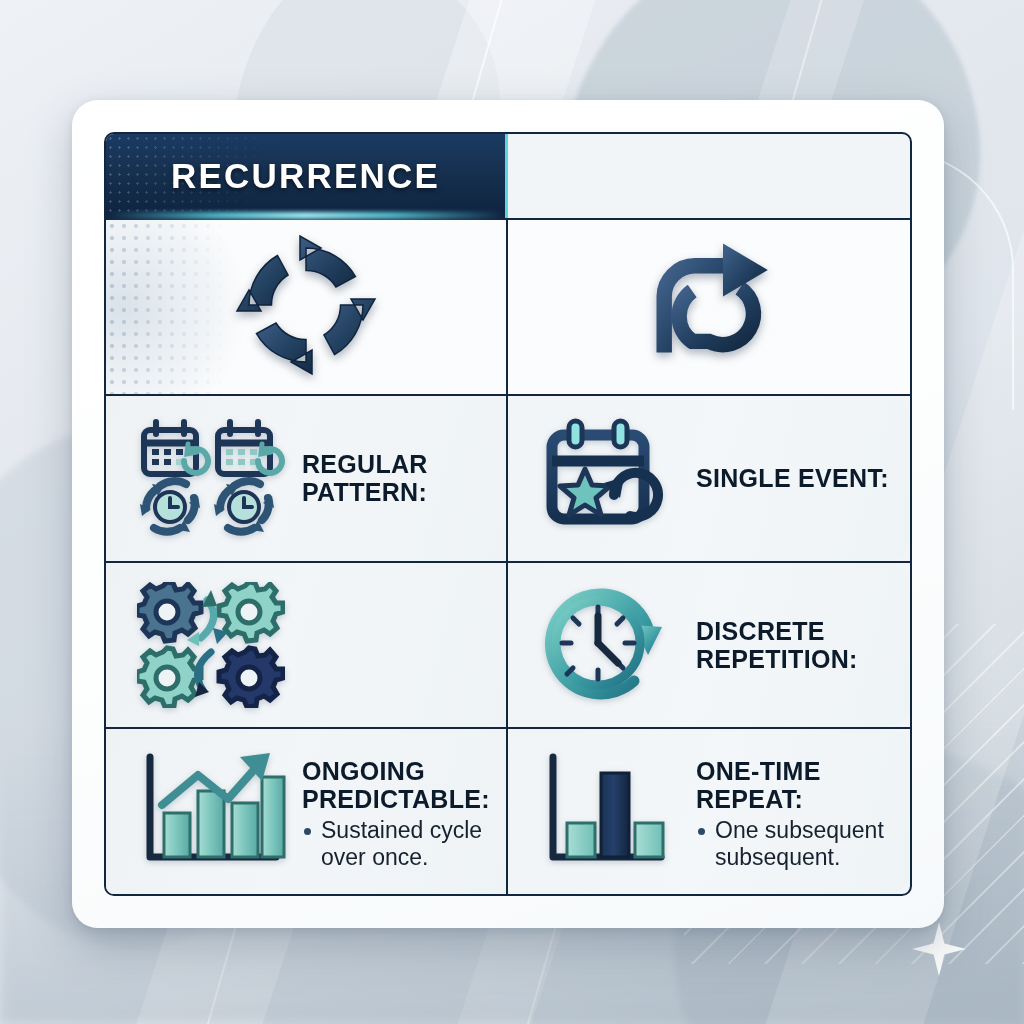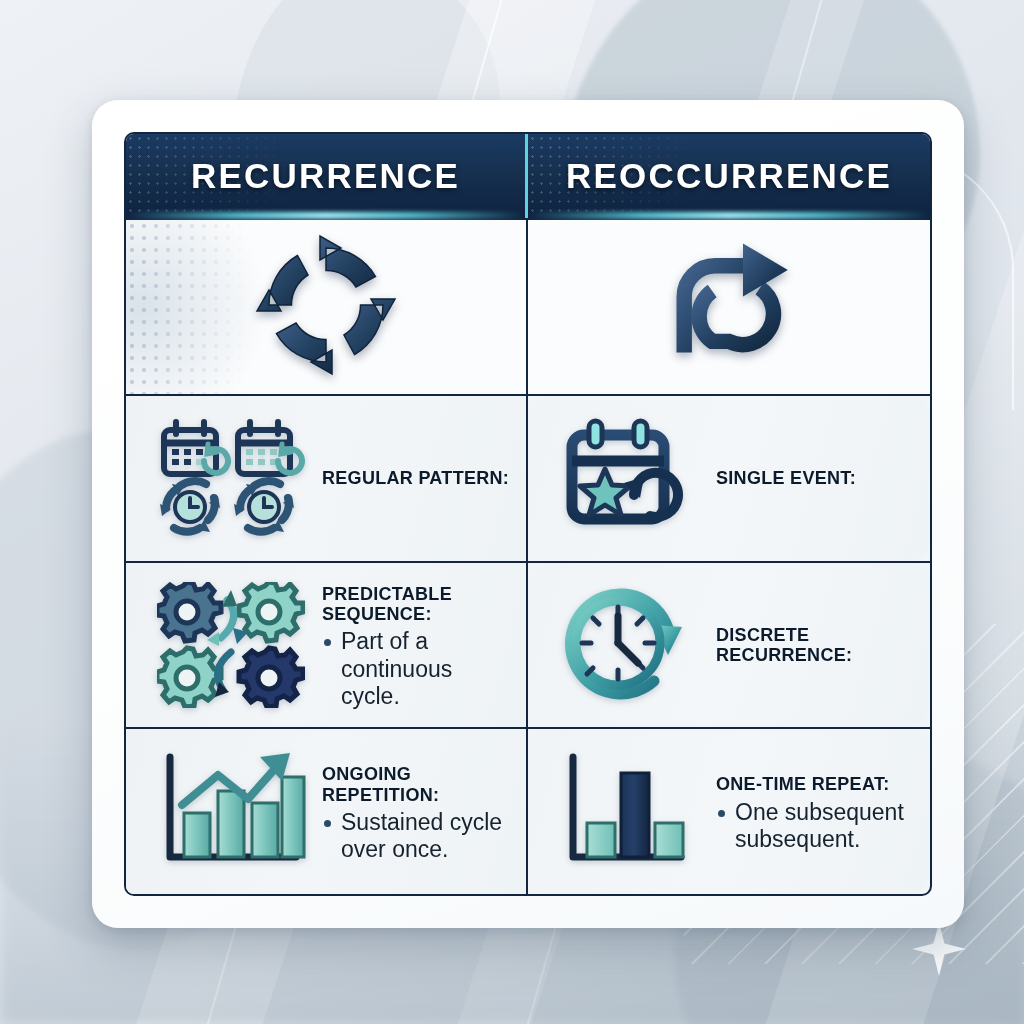--- a/index.html
+++ b/index.html
@@ -83,21 +83,21 @@
     position: absolute; right: 58px; bottom: 48px;
     width: 54px; height: 54px;
     background: rgba(255,255,255,.92);
     clip-path: polygon(50% 0%, 60% 40%, 100% 50%, 60% 60%, 50% 100%, 40% 60%, 0% 50%, 40% 40%);
     filter: blur(.4px);
   }
 
   
   #card {
     position: absolute;
-    left: 92px; top: 100px;
+    left: 72px; top: 100px;
     width: 872px; height: 828px;
     background: linear-gradient(160deg, #ffffff 0%, #fdfefe 50%, #f6f9fb 100%);
     border-radius: 26px;
     box-shadow: 0 18px 46px rgba(60,80,100,.28),
                 0 3px 10px rgba(60,80,100,.16);
     padding: 32px;
   }
 
   
   #grid {
@@ -191,21 +191,21 @@
   }
   .icon-box svg { filter: drop-shadow(0 2px 3px rgba(25,50,80,.22)); }
 
   .text-box {
     flex: 1;
     padding-right: 14px;
     padding-top: 4px;
   }
   .item-title {
     color: #0c1b2c;
-    font-size: 18px;
+    font-size: 25px;
     font-weight: bold;
     line-height: 1.12;
     letter-spacing: .3px;
     margin-bottom: 4px;
   }
   .item-desc {
     position: relative;
     color: #16222f;
     font-size: 23px;
     line-height: 1.18;
@@ -244,25 +244,20 @@
 
   <div id="card">
     <div id="grid">
 
       <div class="row header-row">
         <div class="cell left">
           <div class="halftone"></div>
           <div class="header-title">RECURRENCE</div>
           <div class="header-glow"></div>
         </div>
-        <div class="cell right">
-          <div class="halftone"></div>
-          <div class="header-title">REOCCURRENCE</div>
-          <div class="header-glow"></div>
-        </div>
       </div>
 
       <div class="row hero-row">
         <div class="cell left">
           <div class="hero-dots"></div>
           <div class="hero-icon">
             <svg width="160" height="150" viewBox="0 0 100 100">
               <defs>
                 <linearGradient id="navyG" x1="0" y1="0" x2="1" y2="1">
                   <stop offset="0%" stop-color="#3d5d86"></stop>
@@ -440,24 +435,20 @@
                 <path d="M70 18 q16 18 -6 38"></path>
               </g>
               <path d="M74 8 l6 16 -15 1 z" fill="#2d6e6a"></path>
               <path d="M62 64 l-12 -6 12 -8 z" fill="#6ec0b8"></path>
               <g fill="none" stroke="#2a6f86" stroke-width="7" stroke-linecap="round">
                 <path d="M66 108 q-14 -20 8 -38"></path>
               </g>
               <path d="M80 62 l-4 -16 15 4 z" fill="#2a6f86"></path>
               <path d="M62 100 l10 10 -14 5 z" fill="#14273f"></path>
             </svg>
-          </div>
-          <div class="text-box">
-            <div class="item-title">PREDICTABLE SEQUENCE:</div>
-            <div class="item-desc">Part of a continuous cycle.</div>
           </div>
         </div>
 
         <div class="cell right">
           <div class="icon-box">
             <svg width="140" height="128" viewBox="0 0 140 128">
               <defs>
                 <linearGradient id="tealArc" x1="0" y1="0" x2="1" y2="1">
                   <stop offset="0%" stop-color="#7fd2c8"></stop>
                   <stop offset="55%" stop-color="#3f9fa5"></stop>
@@ -481,21 +472,21 @@
                   <path d="M85 87 l-6 -6"></path>
               </g>
 
               <g stroke="#17293f" stroke-width="7" stroke-linecap="round" fill="none">
                 <path d="M60 62 L60 35"></path>
                 <path d="M60 62 L80 82"></path>
               </g>
             </svg>
           </div>
           <div class="text-box">
-            <div class="item-title">DISCRETE RECURRENCE:</div>
+            <div class="item-title">DISCRETE REPETITION:</div>
           </div>
         </div>
       </div>
 
       <div class="row item-row">
         <div class="cell left">
           <div class="icon-box">
             <svg width="150" height="125" viewBox="0 0 150 125">
               <defs>
                 <linearGradient id="barTeal" x1="0" y1="0" x2="1" y2="0">
@@ -510,21 +501,21 @@
               <rect x="28" y="64" width="26" height="44" fill="url(#barTeal)" stroke="#2e6f6b" stroke-width="3"></rect>
               <rect x="62" y="42" width="26" height="66" fill="url(#barTeal)" stroke="#2e6f6b" stroke-width="3"></rect>
               <rect x="96" y="54" width="26" height="54" fill="url(#barTeal)" stroke="#2e6f6b" stroke-width="3"></rect>
               <rect x="126" y="28" width="22" height="80" fill="url(#barTeal)" stroke="#2e6f6b" stroke-width="3"></rect>
 
               <path d="M26 56 L62 26 L92 50 L124 14" fill="none" stroke="#3f8e93" stroke-width="8" stroke-linecap="round" stroke-linejoin="round"></path>
               <path d="M104 8 L134 4 L126 32 Z" fill="#3f8e93"></path>
             </svg>
           </div>
           <div class="text-box">
-            <div class="item-title">ONGOING REPETITION:</div>
+            <div class="item-title">ONGOING PREDICTABLE:</div>
             <div class="item-desc">Sustained cycle over once.</div>
           </div>
         </div>
 
         <div class="cell right">
           <div class="icon-box">
             <svg width="138" height="122" viewBox="0 0 138 122">
               <defs>
                 <linearGradient id="barTeal2" x1="0" y1="0" x2="1" y2="0">
                   <stop offset="0%" stop-color="#a9ded5"></stop>

